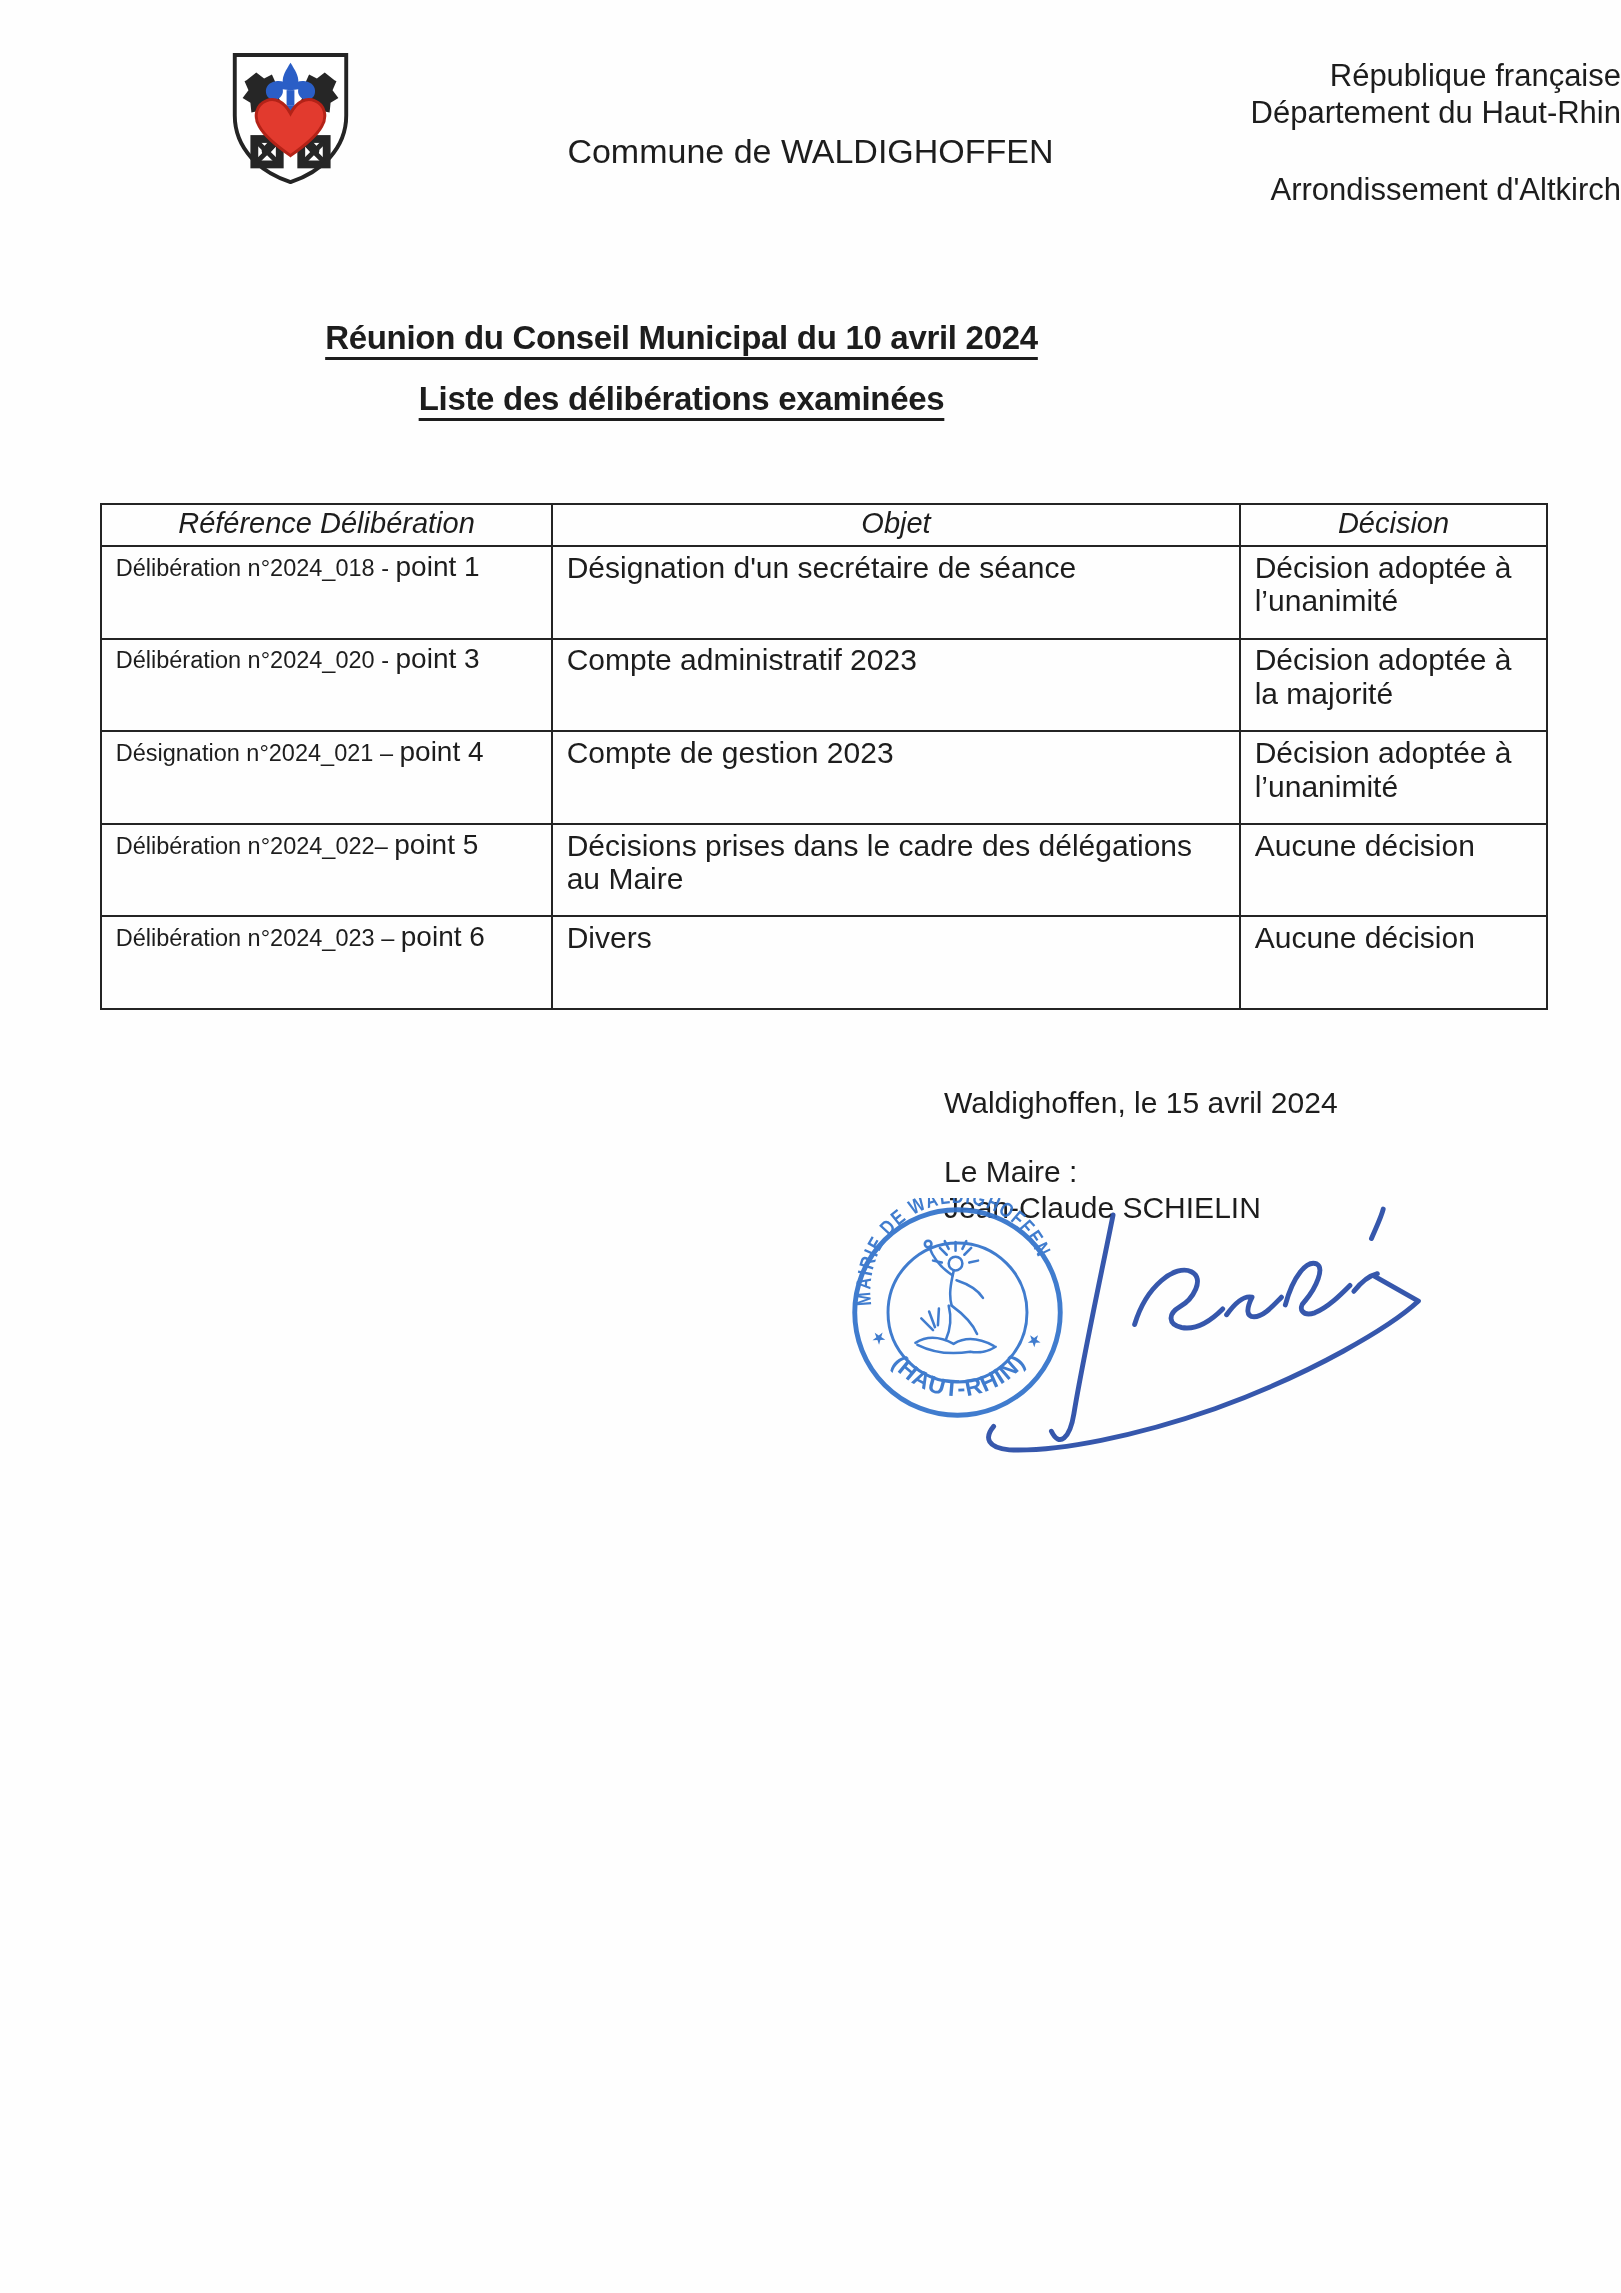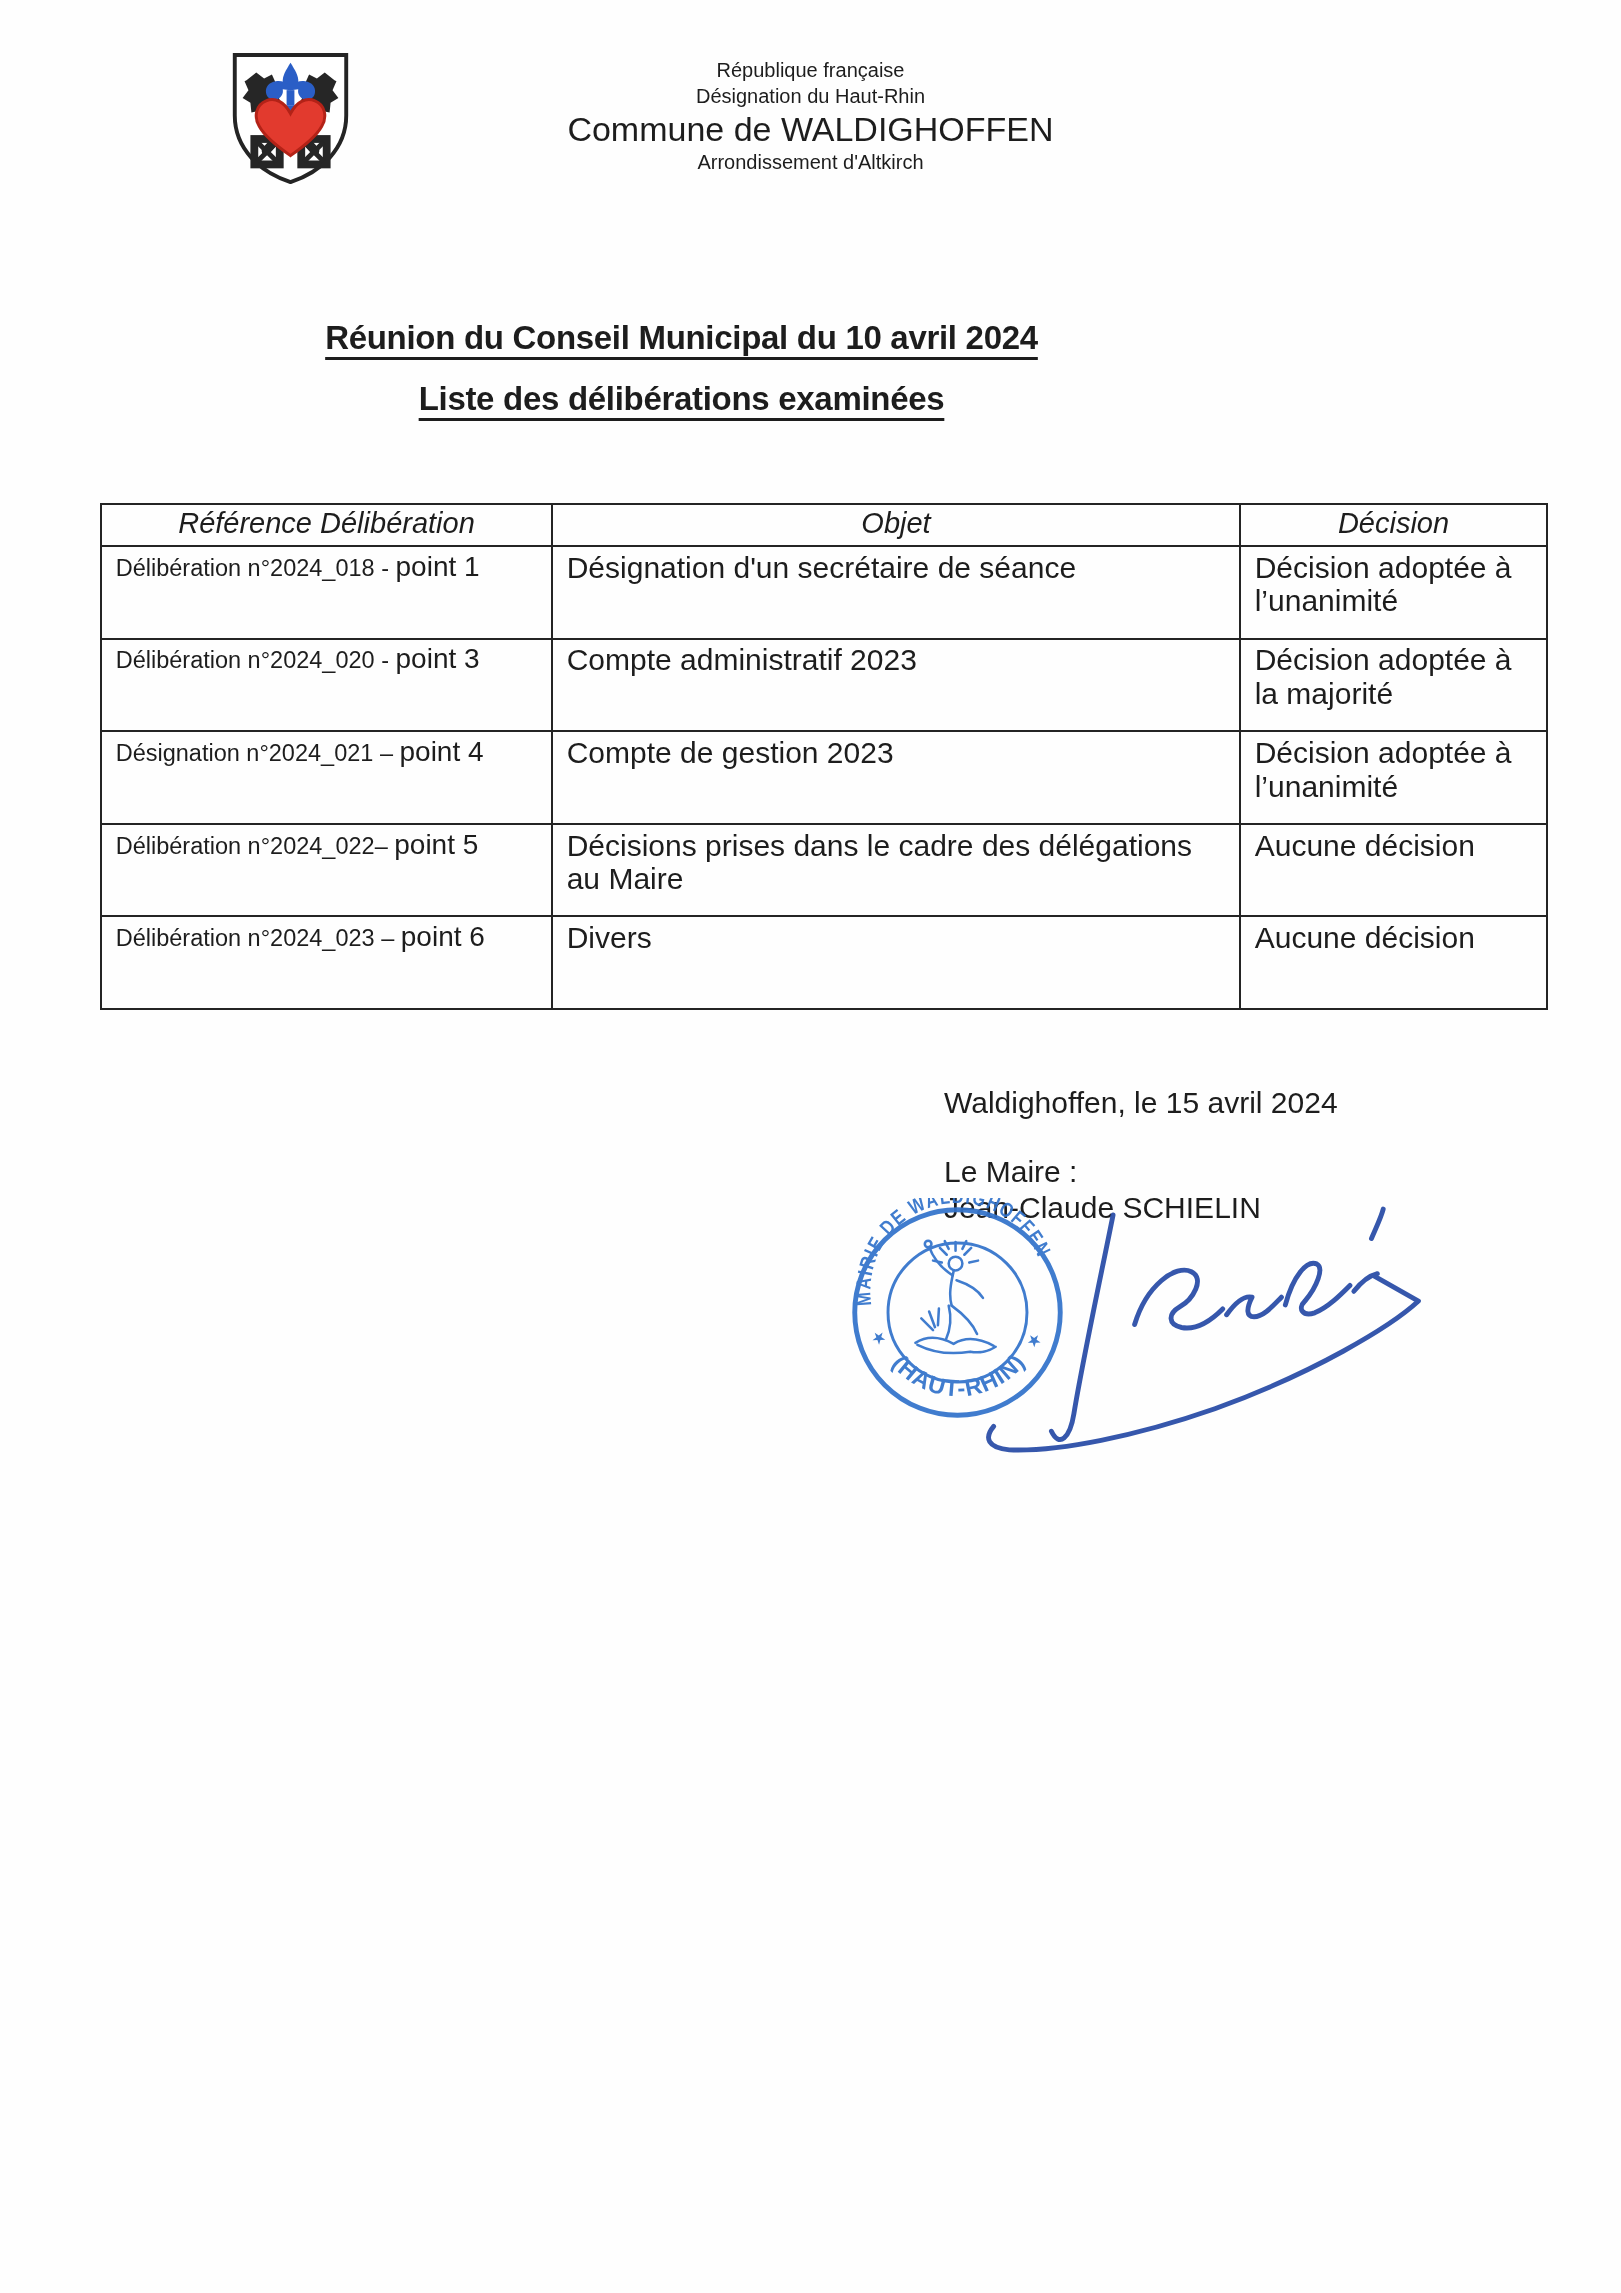--- a/index.html
+++ b/index.html
@@ -8,21 +8,21 @@
     width:1621px;height:2294px;
     background:#fefefe;
     font-family:"Liberation Sans","DejaVu Sans",sans-serif;
     color:#1d1d1d;
     overflow:hidden;
   }
   
   .coa{position:absolute;left:225px;top:49px;width:131px;height:137px;}
   .letterhead{position:absolute;left:0;top:57px;width:1621px;text-align:center;line-height:1;}
   .lh-line{margin:0 auto;}
-  .lh-small{font-size:20px;padding:2.9px 0;}
+  .lh-small{font-size:31px;padding:2.9px 0;text-align:right;}
   .lh-commune{font-size:34px;padding:3.9px 0 2.9px 0;letter-spacing:0px;}
   
   .doc-title{
     position:absolute;left:0;width:1363px;text-align:center;
     font-weight:bold;font-size:33px;letter-spacing:-0.3px;
   }
   .doc-title span{
     text-decoration:underline;
     text-decoration-thickness:2.9px;
     text-underline-offset:7.8px;
@@ -96,21 +96,21 @@
       <path d="M52,33 c-7,1 -11,6 -10,12 c1,6 7,8 12,6 c4,-2 6,-6 5,-10 l8,1 l8,-1 c-1,4 1,8 5,10 c5,2 11,0 12,-6 c1,-6 -3,-11 -10,-12 c-5,-1 -10,1 -15,4 c-5,-3 -10,-5 -15,-4 z"></path>
       <rect x="63" y="42" width="8" height="16"></rect>
       <path d="M59,58 h16 l-2,6 h-12 z"></path>
     </g>
 
     <path d="M67,66 c6,-12 16,-17 25,-13 c10,4 13,16 7,26 c-6,11 -19,21 -32,30 c-13,-9 -26,-19 -32,-30 c-6,-10 -3,-22 7,-26 c9,-4 19,1 25,13 z" fill="#e23a2e" stroke="#b32217" stroke-width="3"></path>
   </svg>
 
   <div class="letterhead">
     <div class="lh-line lh-small">République française</div>
-    <div class="lh-line lh-small">Désignation du Haut-Rhin</div>
+    <div class="lh-line lh-small">Département du Haut-Rhin</div>
     <div class="lh-line lh-commune">Commune de WALDIGHOFFEN</div>
     <div class="lh-line lh-small">Arrondissement d'Altkirch</div>
   </div>
 
   <div class="doc-title title-1">
     <span>Réunion du Conseil Municipal du 10 avril 2024</span>
   </div>
   <div class="doc-title title-2">
     <span>Liste des délibérations examinées</span>
   </div>

